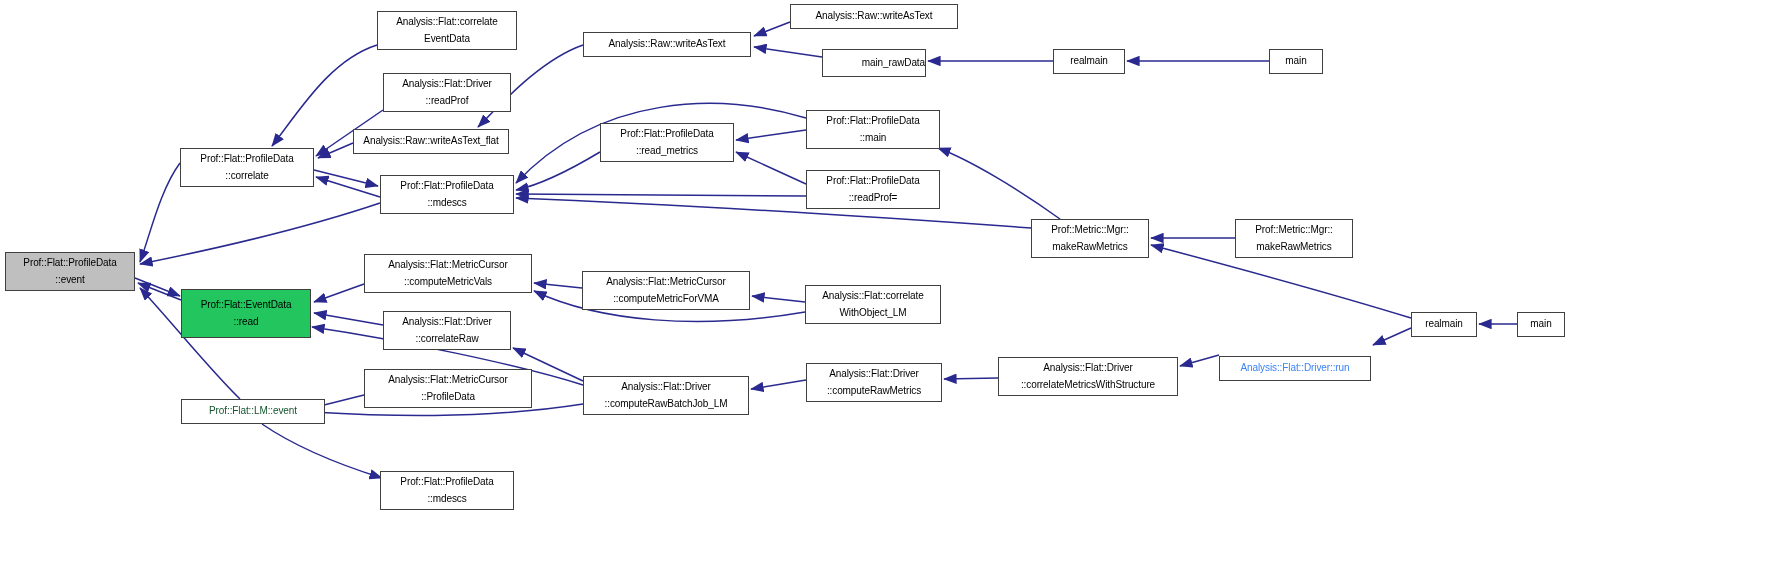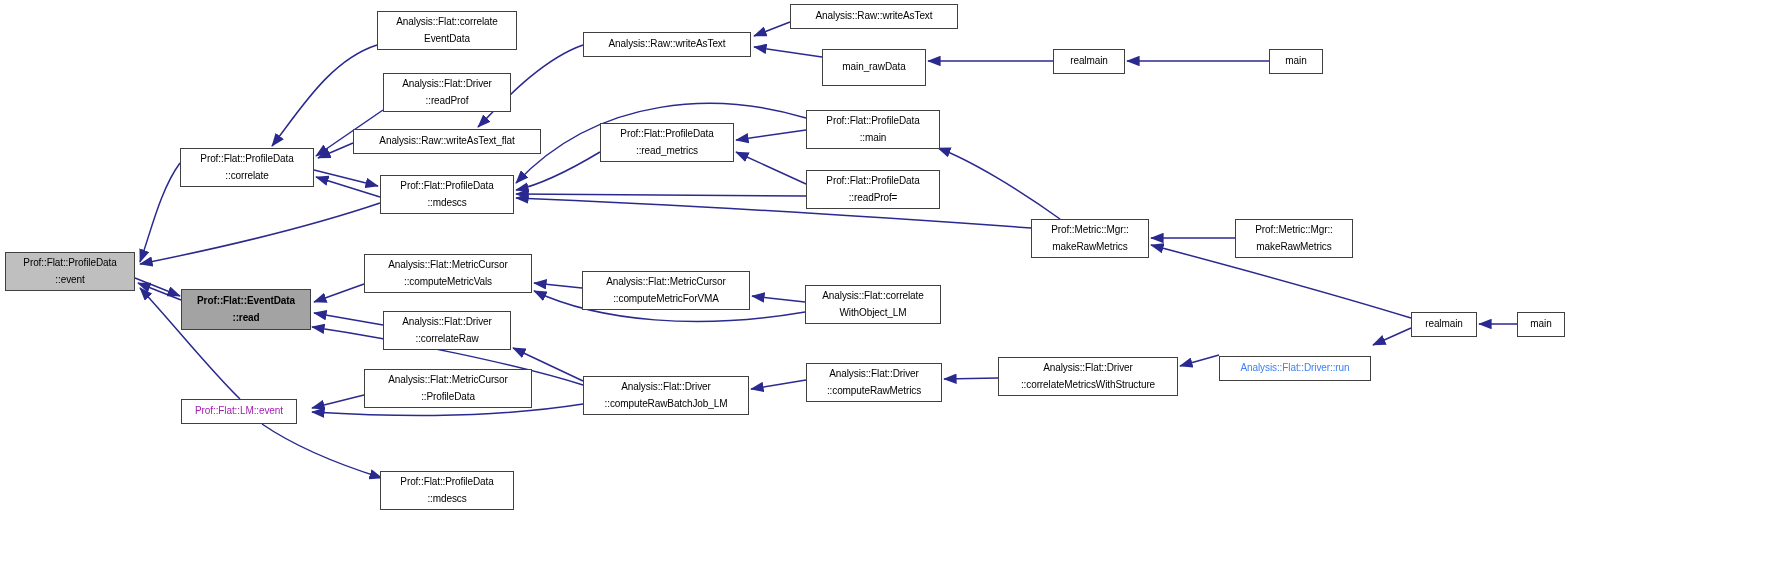--- a/index.html
+++ b/index.html
@@ -107,30 +107,30 @@
         <path d="M 240,399 C 210,370 170,320 140,288" fill="none" stroke="#29298f" stroke-width="1.5" marker-end="url(#arrowhead)"></path>
         <path d="M 262,424 C 300,450 350,468 382,478" fill="none" stroke="#29298f" stroke-width="1.5" marker-end="url(#arrowhead)"></path>
         <path d="M 135,278 L 180,296" fill="none" stroke="#29298f" stroke-width="1.5" marker-end="url(#arrowhead)"></path>
       </g>
   </svg>
 
   <div id="node-layer">
       <div class="node root" title="Prof::Flat::ProfileData::read" style="left: 5px; top: 252px; width: 130px; height: 39px; background: rgb(191, 191, 191); border-color: rgb(64, 64, 64); color: rgb(0, 0, 0);"><span class="line">Prof::Flat::ProfileData</span><span class="line">::event</span></div>
       <div class="node" title="Prof::Flat::ProfileData::openread" style="left: 180px; top: 148px; width: 134px; height: 39px; background: rgb(255, 255, 255); border-color: rgb(64, 64, 64); color: rgb(0, 0, 0);"><span class="line">Prof::Flat::ProfileData</span><span class="line">::correlate</span></div>
       <div class="node" title="Prof::Flat::ProfileData::mdescs" style="left: 380px; top: 175px; width: 134px; height: 39px; background: rgb(255, 255, 255); border-color: rgb(64, 64, 64); color: rgb(0, 0, 0);"><span class="line">Prof::Flat::ProfileData</span><span class="line">::mdescs</span></div>
-      <div class="node" title="Prof::Flat::EventData::datum" style="left: 181px; top: 289px; width: 130px; height: 41px; background: #a3a3a3; border-color: rgb(64, 64, 64); color: rgb(0, 0, 0); font-weight: bold;"><span class="line">Prof::Flat::EventData</span><span class="line">::read</span></div>
-      <div class="node" title="Prof::Flat::LM::event" style="left: 181px; top: 399px; width: 116px; height: 25px; background: rgb(255, 255, 255); border-color: rgb(64, 64, 64); color: #a21caf;"><span class="line">Prof::Flat::LM::event</span></div>
+      <div class="node" title="Prof::Flat::EventData::datum" style="left: 181px; top: 289px; width: 130px; height: 49px; background: #22c55e; border-color: rgb(64, 64, 64); color: rgb(0, 0, 0);"><span class="line">Prof::Flat::EventData</span><span class="line">::read</span></div>
+      <div class="node" title="Prof::Flat::LM::event" style="left: 181px; top: 399px; width: 144px; height: 25px; background: rgb(255, 255, 255); border-color: rgb(64, 64, 64); color: #14532d;"><span class="line">Prof::Flat::LM::event</span></div>
       <div class="node" title="Prof::Flat::ProfileData::mdescs" style="left: 380px; top: 471px; width: 134px; height: 39px; background: rgb(255, 255, 255); border-color: rgb(64, 64, 64); color: rgb(0, 0, 0);"><span class="line">Prof::Flat::ProfileData</span><span class="line">::mdescs</span></div>
       <div class="node" title="Analysis::Flat::correlateWithObject" style="left: 377px; top: 11px; width: 140px; height: 39px; background: rgb(255, 255, 255); border-color: rgb(64, 64, 64); color: rgb(0, 0, 0);"><span class="line">Analysis::Flat::correlate</span><span class="line">EventData</span></div>
       <div class="node" title="Analysis::Flat::Driver::readProf" style="left: 383px; top: 73px; width: 128px; height: 39px; background: rgb(255, 255, 255); border-color: rgb(64, 64, 64); color: rgb(0, 0, 0);"><span class="line">Analysis::Flat::Driver</span><span class="line">::readProf</span></div>
-      <div class="node" title="Analysis::Raw::writeAsText_flat" style="left: 353px; top: 129px; width: 188px; height: 25px; background: rgb(255, 255, 255); border-color: rgb(64, 64, 64); color: rgb(0, 0, 0);"><span class="line">Analysis::Raw::writeAsText_flat</span></div>
+      <div class="node" title="Analysis::Raw::writeAsText_flat" style="left: 353px; top: 129px; width: 156px; height: 25px; background: rgb(255, 255, 255); border-color: rgb(64, 64, 64); color: rgb(0, 0, 0);"><span class="line">Analysis::Raw::writeAsText_flat</span></div>
       <div class="node" title="Prof::Flat::ProfileData::read_metrics" style="left: 600px; top: 123px; width: 134px; height: 39px; background: rgb(255, 255, 255); border-color: rgb(64, 64, 64); color: rgb(0, 0, 0);"><span class="line">Prof::Flat::ProfileData</span><span class="line">::read_metrics</span></div>
       <div class="node" title="Analysis::Raw::writeAsText" style="left: 583px; top: 32px; width: 168px; height: 25px; background: rgb(255, 255, 255); border-color: rgb(64, 64, 64); color: rgb(0, 0, 0);"><span class="line">Analysis::Raw::writeAsText</span></div>
       <div class="node" title="Analysis::Raw::writeAsText" style="left: 790px; top: 4px; width: 168px; height: 25px; background: rgb(255, 255, 255); border-color: rgb(64, 64, 64); color: rgb(0, 0, 0);"><span class="line">Analysis::Raw::writeAsText</span></div>
-      <div class="node" title="main_rawData" style="left: 822px; top: 49px; width: 104px; height: 37px; background: rgb(255, 255, 255); border-color: rgb(64, 64, 64); color: rgb(0, 0, 0);"><span class="line">main_rawData</span></div>
+      <div class="node" title="main_rawData" style="left: 822px; top: 49px; width: 104px; height: 28px; background: rgb(255, 255, 255); border-color: rgb(64, 64, 64); color: rgb(0, 0, 0); align-items: flex-end;"><span class="line">main_rawData</span></div>
       <div class="node" title="realmain" style="left: 1053px; top: 49px; width: 72px; height: 25px; background: rgb(255, 255, 255); border-color: rgb(64, 64, 64); color: rgb(0, 0, 0);"><span class="line">realmain</span></div>
       <div class="node" title="main" style="left: 1269px; top: 49px; width: 54px; height: 25px; background: rgb(255, 255, 255); border-color: rgb(64, 64, 64); color: rgb(0, 0, 0);"><span class="line">main</span></div>
       <div class="node" title="Prof::Flat::ProfileData::open" style="left: 806px; top: 110px; width: 134px; height: 39px; background: rgb(255, 255, 255); border-color: rgb(64, 64, 64); color: rgb(0, 0, 0);"><span class="line">Prof::Flat::ProfileData</span><span class="line">::main</span></div>
       <div class="node" title="Prof::Flat::ProfileData::operator=" style="left: 806px; top: 170px; width: 134px; height: 39px; background: rgb(255, 255, 255); border-color: rgb(64, 64, 64); color: rgb(0, 0, 0);"><span class="line">Prof::Flat::ProfileData</span><span class="line">::readProf=</span></div>
       <div class="node" title="Prof::Metric::Mgr::makeRawMetrics" style="left: 1031px; top: 219px; width: 118px; height: 39px; background: rgb(255, 255, 255); border-color: rgb(64, 64, 64); color: rgb(0, 0, 0);"><span class="line">Prof::Metric::Mgr::</span><span class="line">makeRawMetrics</span></div>
       <div class="node" title="Prof::Metric::Mgr::makeRawMetrics" style="left: 1235px; top: 219px; width: 118px; height: 39px; background: rgb(255, 255, 255); border-color: rgb(64, 64, 64); color: rgb(0, 0, 0);"><span class="line">Prof::Metric::Mgr::</span><span class="line">makeRawMetrics</span></div>
       <div class="node" title="Analysis::Flat::MetricCursor::computeMetricVals" style="left: 364px; top: 254px; width: 168px; height: 39px; background: rgb(255, 255, 255); border-color: rgb(64, 64, 64); color: rgb(0, 0, 0);"><span class="line">Analysis::Flat::MetricCursor</span><span class="line">::computeMetricVals</span></div>
       <div class="node" title="Analysis::Flat::Driver::correlateRaw" style="left: 383px; top: 311px; width: 128px; height: 39px; background: rgb(255, 255, 255); border-color: rgb(64, 64, 64); color: rgb(0, 0, 0);"><span class="line">Analysis::Flat::Driver</span><span class="line">::correlateRaw</span></div>
       <div class="node" title="Analysis::Flat::MetricCursor::MetricCursor" style="left: 364px; top: 369px; width: 168px; height: 39px; background: rgb(255, 255, 255); border-color: rgb(64, 64, 64); color: rgb(0, 0, 0);"><span class="line">Analysis::Flat::MetricCursor</span><span class="line">::ProfileData</span></div>
       <div class="node" title="Analysis::Flat::MetricCursor::computeMetricForVMA" style="left: 582px; top: 271px; width: 168px; height: 39px; background: rgb(255, 255, 255); border-color: rgb(64, 64, 64); color: rgb(0, 0, 0);"><span class="line">Analysis::Flat::MetricCursor</span><span class="line">::computeMetricForVMA</span></div>

